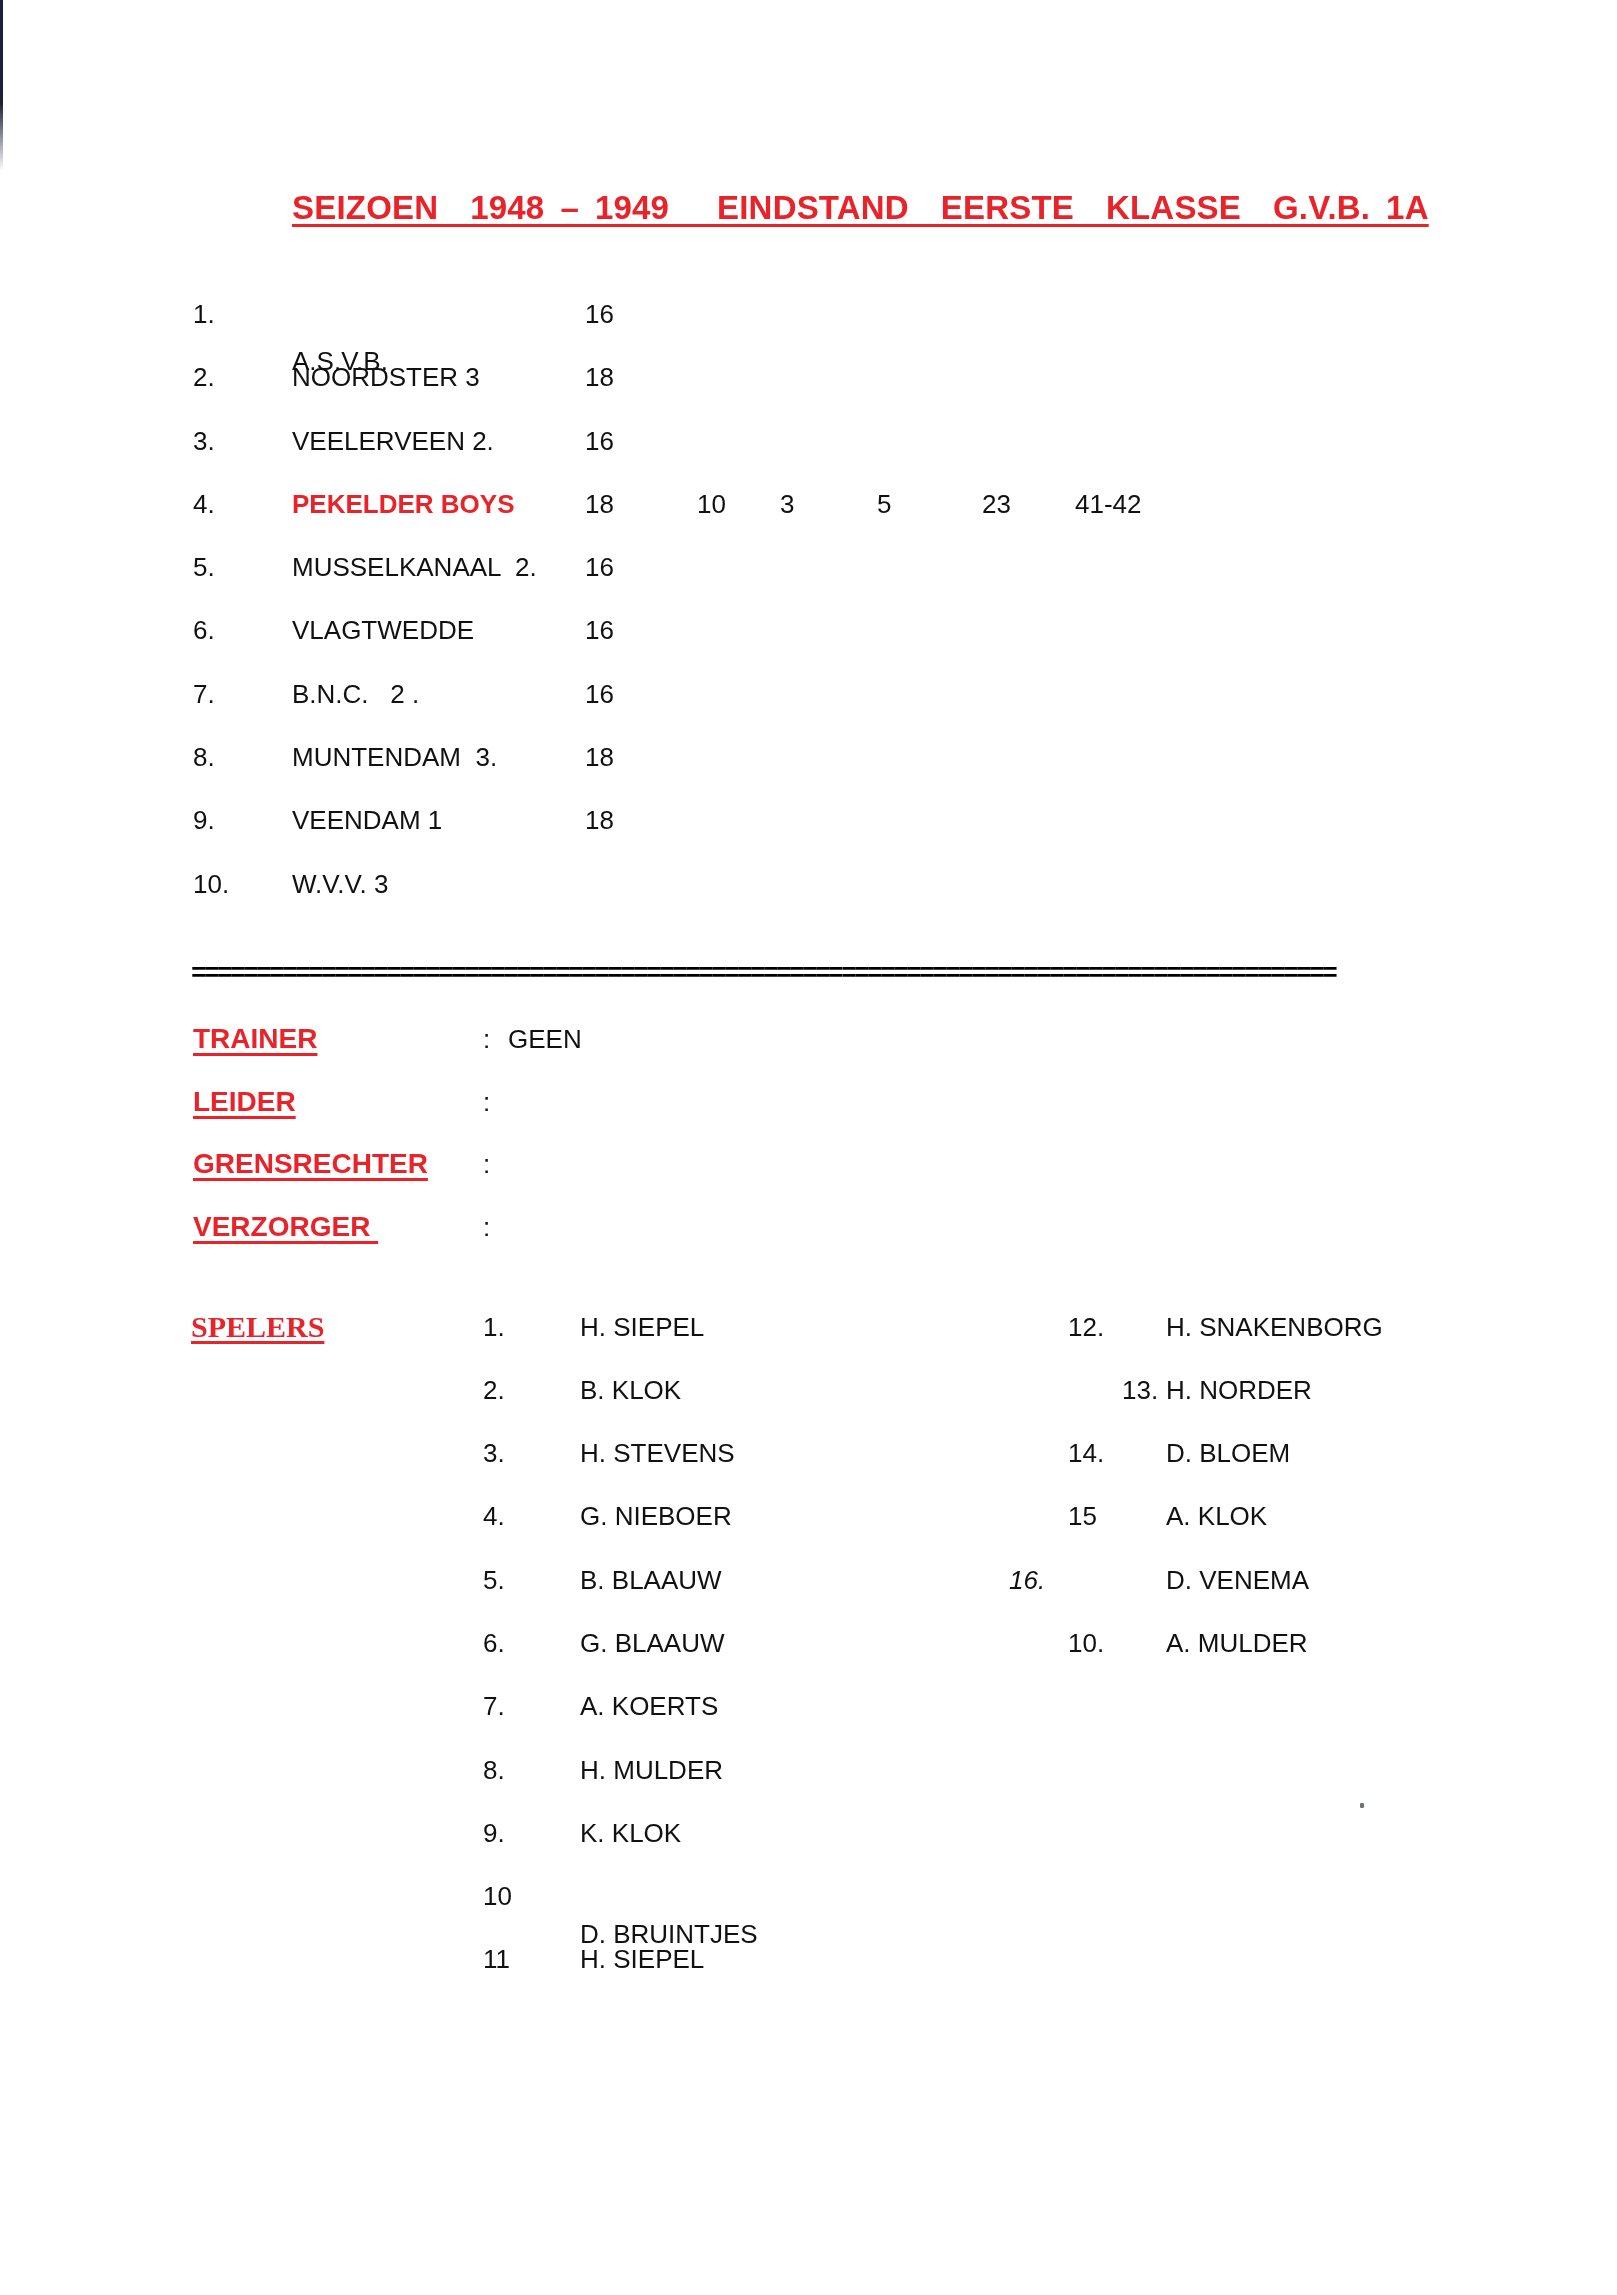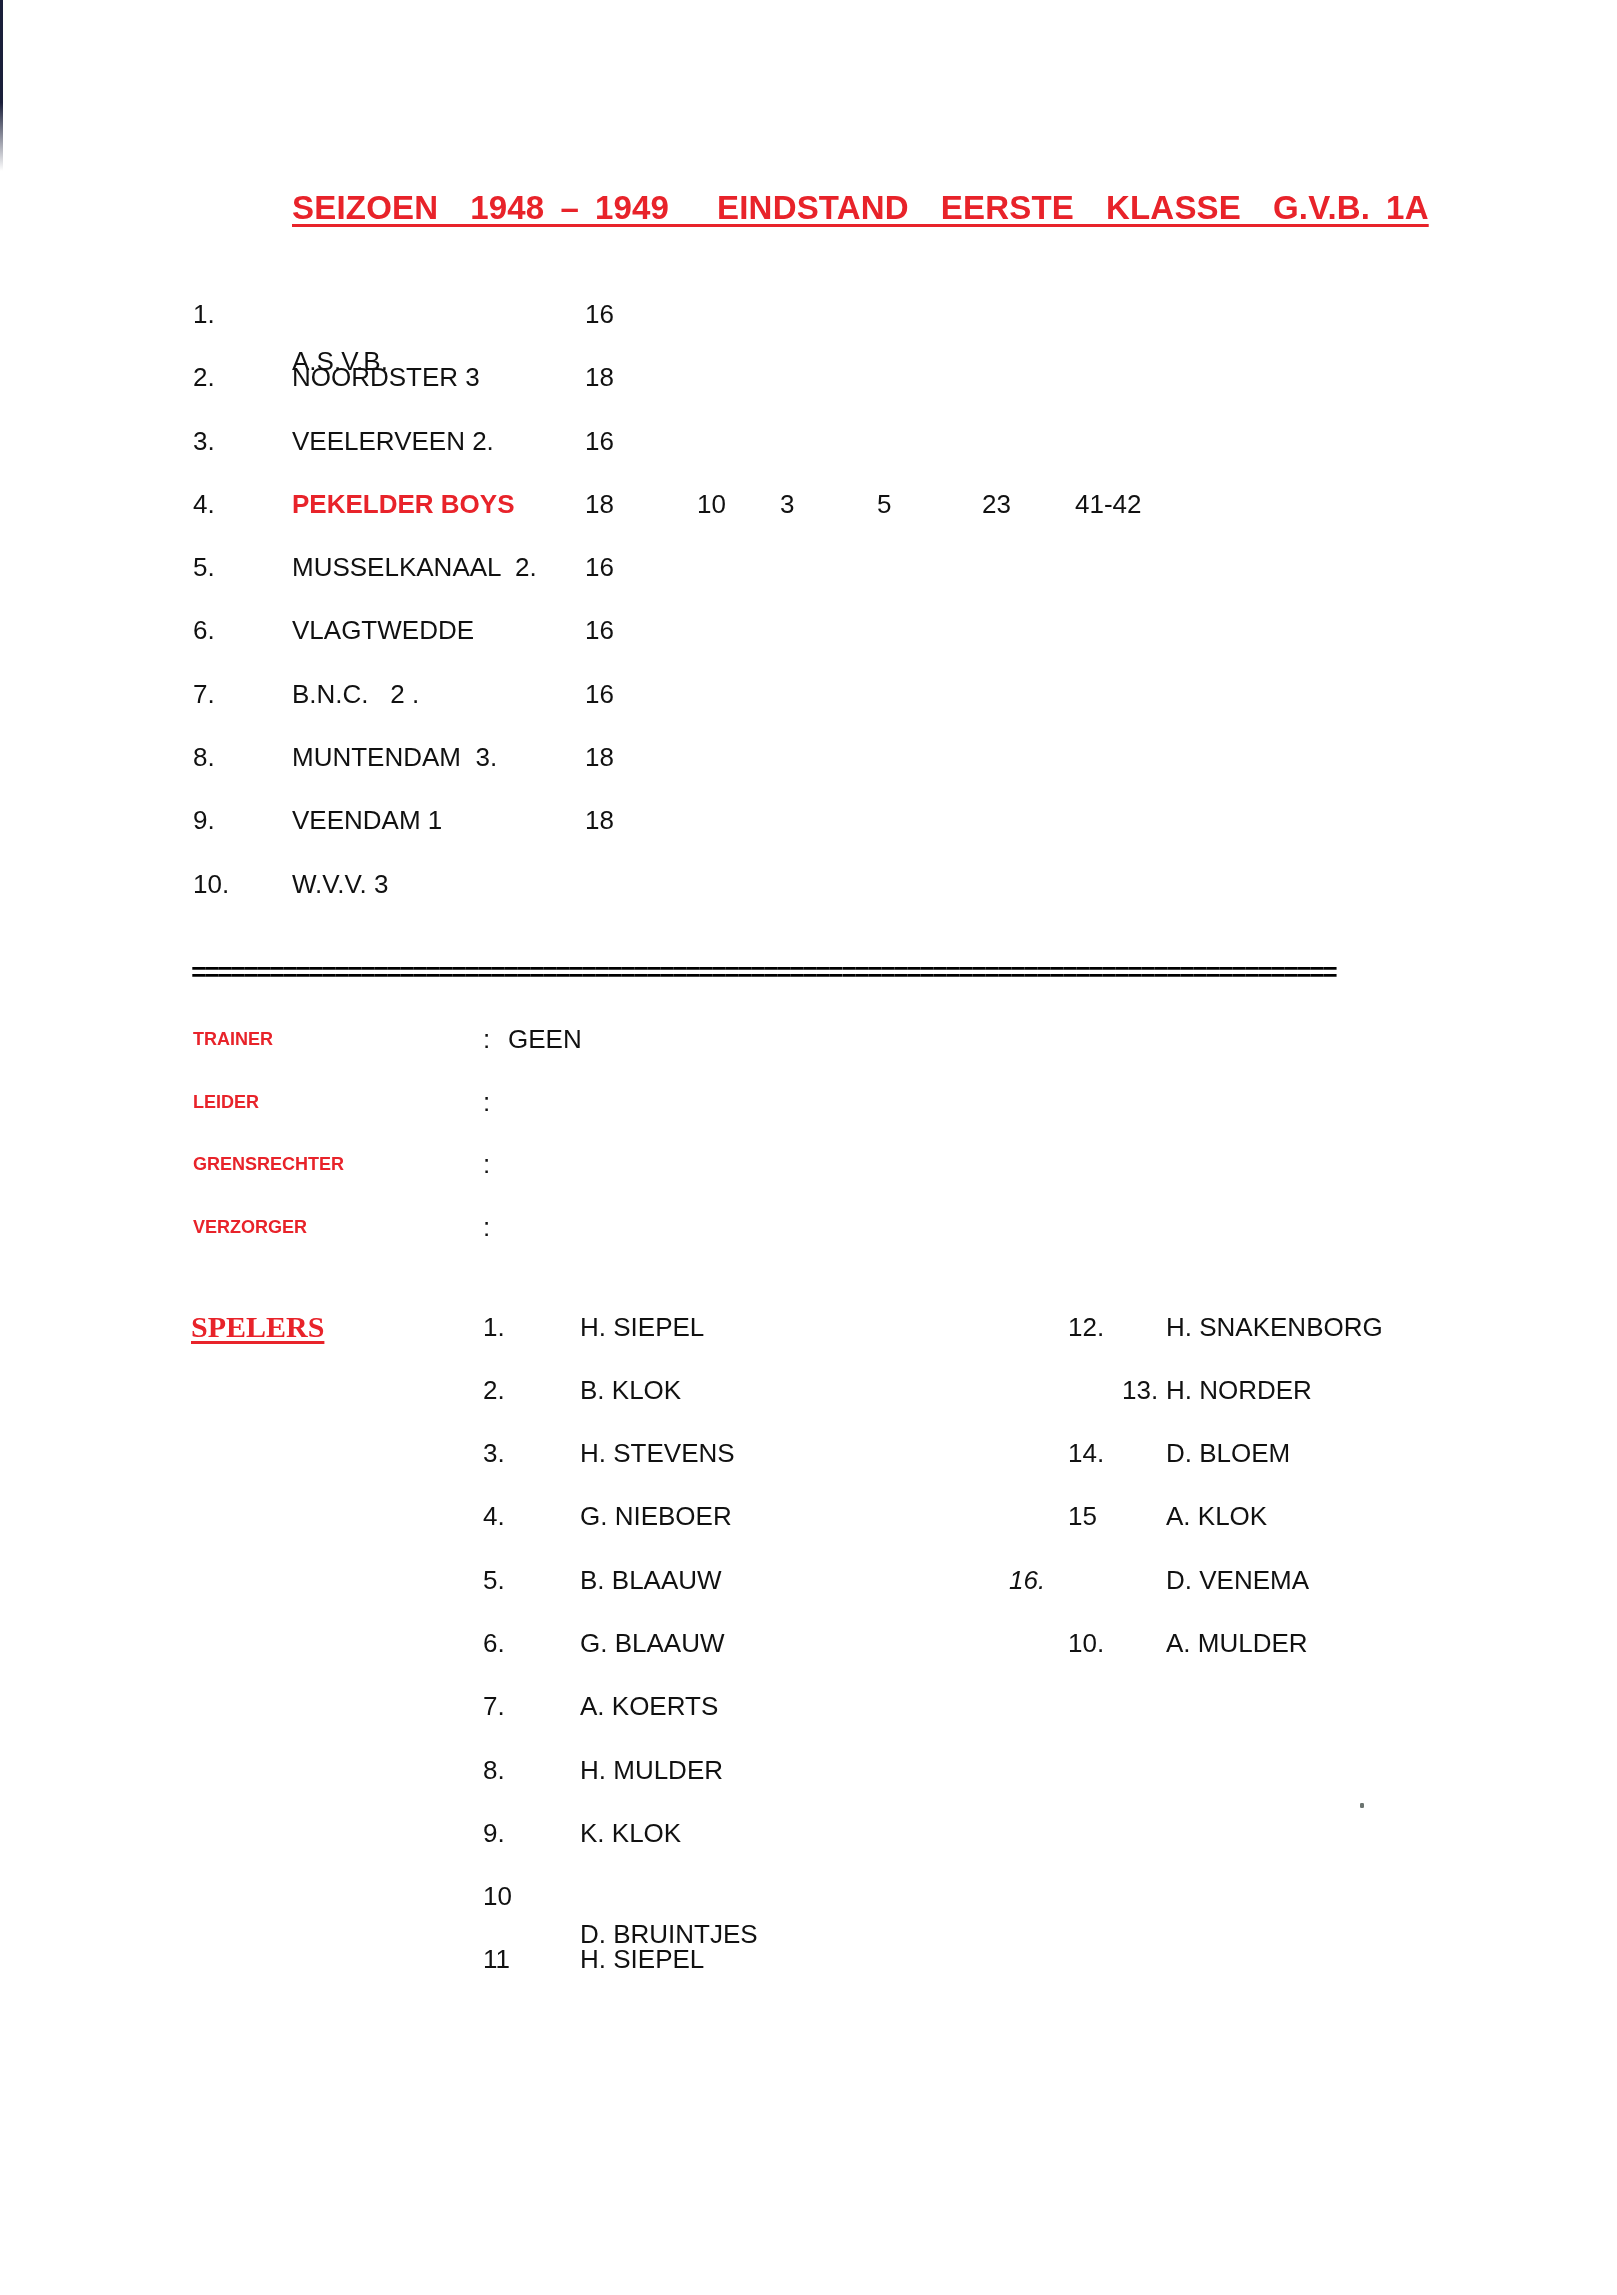--- a/index.html
+++ b/index.html
@@ -13,22 +13,22 @@
   }
   .abs { position: absolute; white-space: pre; }
   .title {
     left: 292px; top: 189px; font-size: 33px; font-weight: bold; color: #e8232a;
     text-decoration: underline; text-decoration-thickness: 3.3px; text-underline-offset: 5.3px;
     letter-spacing: 0.2px; word-spacing: 6.6px;
   }
   .txt { font-size: 26px; line-height: 32px; }
   .red { color: #e8232a; font-weight: bold; }
   .staff-label {
-    font-size: 18px; line-height: 32px; font-weight: bold; color: #e8232a;
-    text-decoration-thickness: 2.6px; text-underline-offset: 4.6px;
+    font-size: 28px; line-height: 32px; font-weight: bold; color: #e8232a;
+    text-decoration: underline; text-decoration-thickness: 2.6px; text-underline-offset: 4.6px;
   }
   .spelers-label {
     font-family: "Liberation Serif", serif; font-size: 30px; line-height: 36px;
     font-weight: bold; color: #e8232a;
     text-decoration: underline; text-decoration-thickness: 2.6px; text-underline-offset: 4px;
   }
   .separator {
     left: 191px; top: 964px; width: 1238px; height: 20px;
     font-family: "Liberation Mono", monospace; font-weight: bold; font-size: 26px; line-height: 20px;
     overflow: hidden; color: #000000; letter-spacing: -2.6px;

